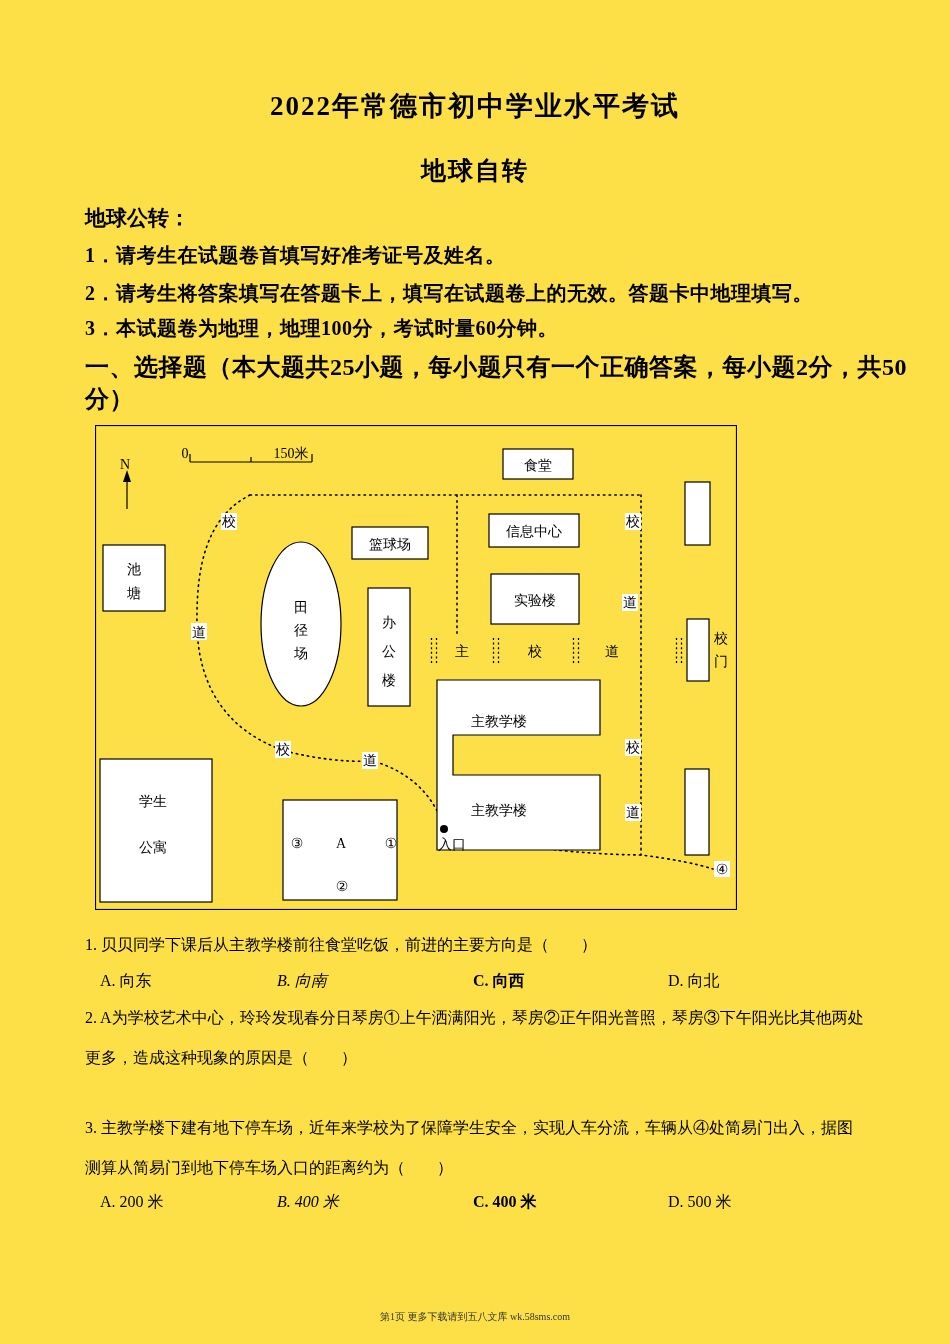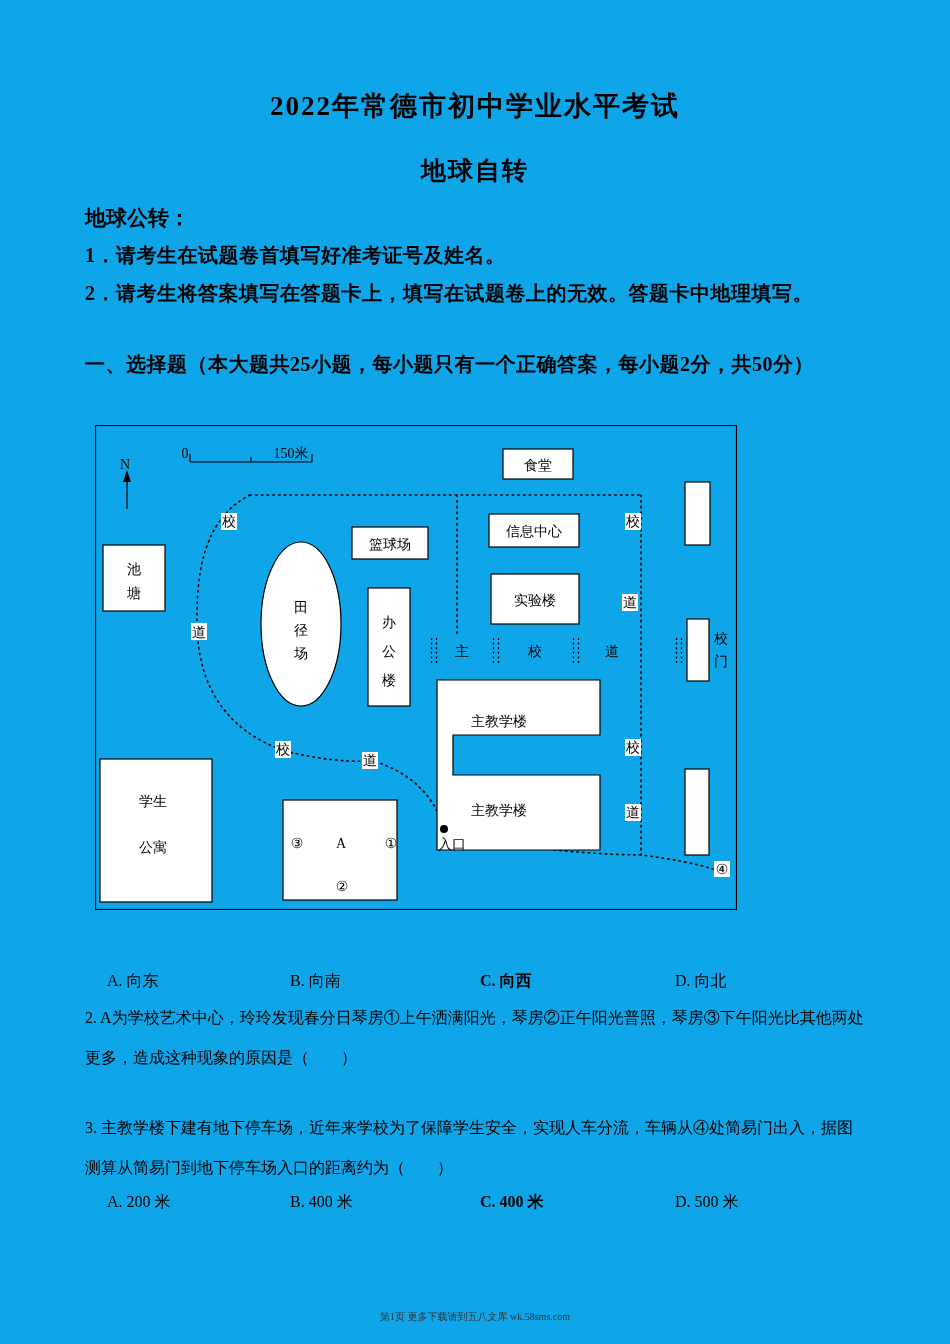--- a/index.html
+++ b/index.html
@@ -1,35 +1,35 @@
 <!DOCTYPE html>
 <html><head>
 <meta charset="utf-8">
 <style>
   * { margin:0; padding:0; box-sizing:border-box; }
   html,body { background:#ffffff; }
   .page {
-    position:relative; width:950px; height:1344px; background:#0ea5e9;
+    position:relative; width:950px; height:1344px; background:#fde047;
     font-family:"Liberation Serif","DejaVu Serif",serif; color:#000; overflow:hidden;
   }
   .abs { position:absolute; }
   .center { left:0; width:100%; text-align:center; }
   .title1 { top:88px; font-size:27px; font-weight:700; letter-spacing:2px; }
   .title2 { top:154px; font-size:25px; font-weight:700; letter-spacing:2px; }
   .notice-h { left:85px; top:204px; font-size:21px; font-weight:700; }
   .notice { left:85px; font-size:20px; font-weight:700; letter-spacing:0.5px; }
   .n1 { top:242px; } .n2 { top:280px; } .n3 { top:315px; }
-  .section { left:85px; top:351px; font-size:20px; font-weight:700; letter-spacing:0.5px; }
+  .section { left:85px; top:351px; font-size:24px; font-weight:700; letter-spacing:0.5px; }
   .intro { left:118px; top:393px; font-size:15.5px; }
   .map-wrap { left:95px; top:425px; width:642px; height:485px; }
   .map-wrap svg { display:block; }
   .qtext { left:85px; width:782px; font-size:16px; line-height:40px; }
   .opts { left:85px; width:782px; height:40px; font-size:16px; }
-  .opt { position:absolute; line-height:40px; white-space:nowrap;margin-left:7px; }
-  .o1 { left:15px; } .o2 { left:198px; } .o3 { left:388px;font-weight:bold; } .o4 { left:583px; }
+  .opt { position:absolute; line-height:40px; white-space:nowrap; }
+  .o1 { left:15px; } .o2 { left:192px;font-style:italic; } .o3 { left:388px;font-weight:bold; } .o4 { left:583px; }
   .footer { top:1310px; font-size:10px; color:#333; }
 
   
   .ln  { fill:none; stroke:#000; stroke-width:1.2; }
   .bld { fill:#ffffff; stroke:#000; stroke-width:1.2; }
   .dot { fill:none; stroke:#000; stroke-width:1.6; stroke-dasharray:1.5 4.2; stroke-linecap:round; }
   .hat { fill:none; stroke:#000; stroke-width:1.3; stroke-dasharray:2 2.6; }
   .lbl { font-family:"Liberation Serif","DejaVu Serif",serif; font-size:14px; fill:#000; text-anchor:middle; }
   .wbg { fill:#ffffff; stroke:none; }
 </style>
@@ -37,20 +37,21 @@
 <body>
 
 <div class="page">
 
   <div class="abs center title1">2022年常德市初中学业水平考试</div>
   <div class="abs center title2">地球自转</div>
 
   <div class="abs notice-h">地球公转：</div>
   <div class="abs notice n1">1．请考生在试题卷首填写好准考证号及姓名。</div>
   <div class="abs notice n2">2．请考生将答案填写在答题卡上，填写在试题卷上的无效。答题卡中地理填写。</div>
+  <div class="abs notice n3">3．本试题卷为地理，地理100分，考试时量60分钟。</div>
 
   <div class="abs section">一、选择题（本大题共25小题，每小题只有一个正确答案，每小题2分，共50分）</div>
 
   <div class="abs map-wrap">
     <svg viewBox="0 0 642 485" width="642" height="485" xmlns="http://www.w3.org/2000/svg">
 
       <rect class="ln" x="0.5" y="0.5" width="641" height="484"></rect>
 
       <g>
         <line class="dot" x1="155" y1="70" x2="546" y2="70"></line>
@@ -157,20 +158,21 @@
       <text class="lbl" x="104" y="212">道</text>
       <text class="lbl" x="188" y="329">校</text>
       <text class="lbl" x="275" y="340">道</text>
       <text class="lbl" x="538" y="101">校</text>
       <text class="lbl" x="535" y="182">道</text>
       <text class="lbl" x="538" y="327">校</text>
       <text class="lbl" x="538" y="392">道</text>
     </svg>
   </div>
 
+  <div class="abs qtext" style="top:925px">1. 贝贝同学下课后从主教学楼前往食堂吃饭，前进的主要方向是（　　）</div>
   <div class="abs opts" style="top:961px">
     <span class="opt o1">A. 向东</span>
     <span class="opt o2">B. 向南</span>
     <span class="opt o3">C. 向西</span>
     <span class="opt o4">D. 向北</span>
   </div>
 
   <div class="abs qtext" style="top:998px">2. A为学校艺术中心，玲玲发现春分日琴房①上午洒满阳光，琴房②正午阳光普照，琴房③下午阳光比其他两处更多，造成这种现象的原因是（　　）</div>
 
   <div class="abs qtext" style="top:1108px">3. 主教学楼下建有地下停车场，近年来学校为了保障学生安全，实现人车分流，车辆从④处简易门出入，据图测算从简易门到地下停车场入口的距离约为（　　）</div>

